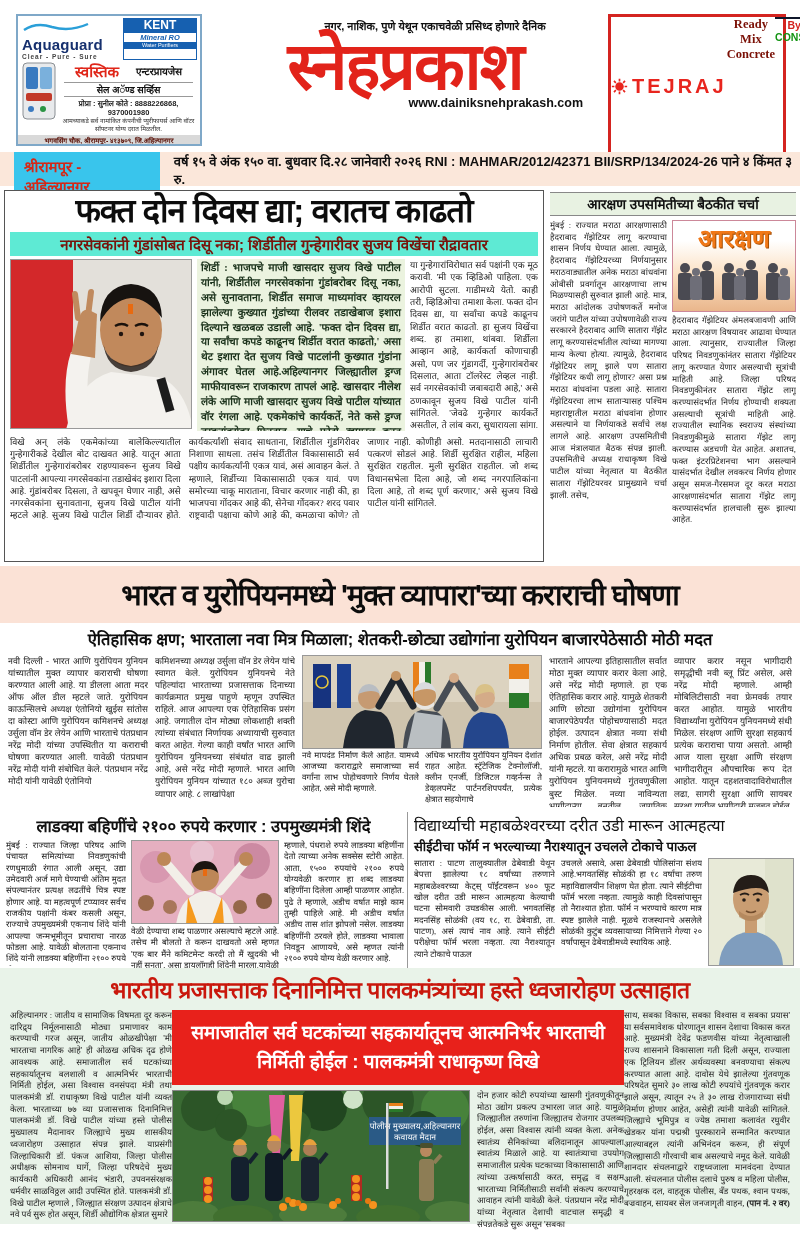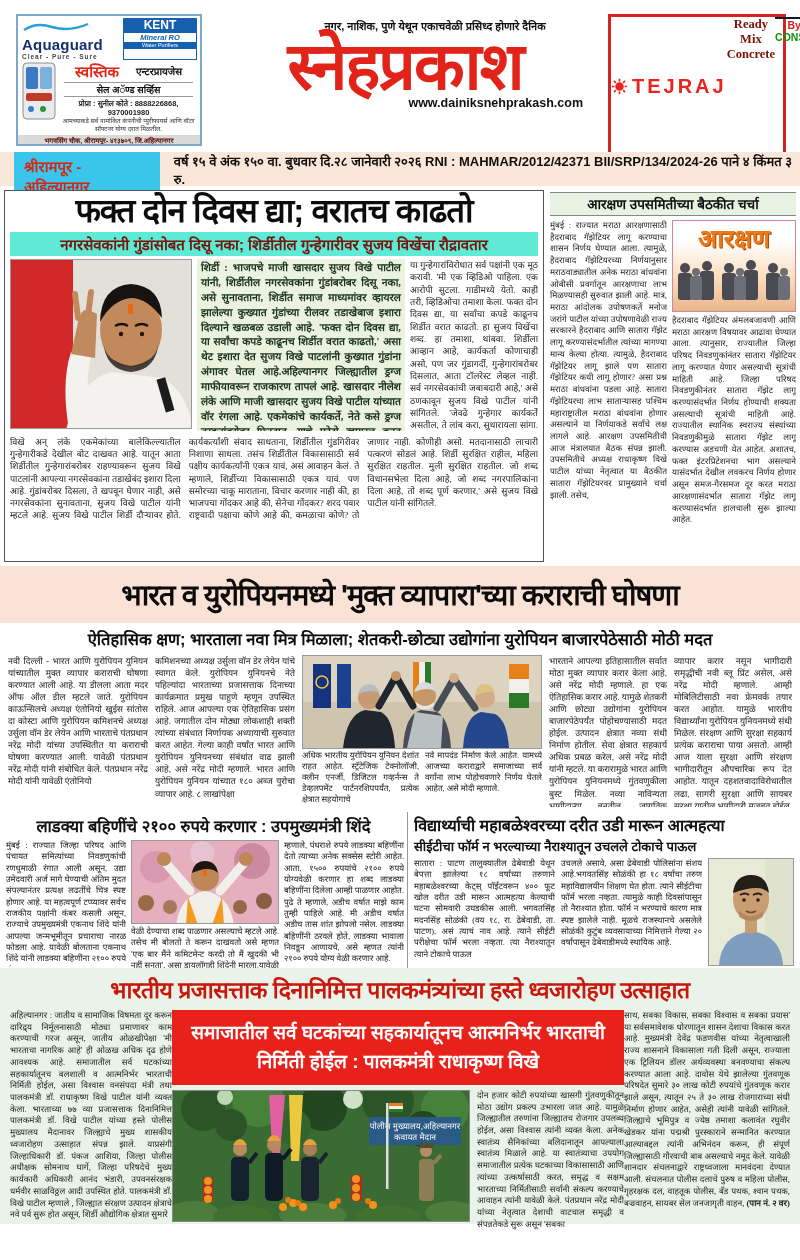--- a/index.html
+++ b/index.html
@@ -81,21 +81,21 @@
 
 
 #row4{position:absolute;left:0;top:812px;width:800px;height:156px;display:flex;background:#fff;}
 .shinde{width:408px;flex:none;padding:2px 6px;border-right:1px solid #999;}
 .sh-h3{font-size:16.5px;font-weight:900;white-space:nowrap;overflow:hidden;text-align:center;}
 .sh-body{display:flex;gap:5px;margin-top:3px;height:126px;}
 .sh-c{width:120px;flex:none;font-size:8.4px;line-height:1.35;}
 .sh-mid{flex:1;font-size:8.4px;line-height:1.35;}
 .sh-photo{width:100%;height:84px;border:1px solid #999;overflow:hidden;margin-bottom:2px;}
 .student{flex:1;padding:2px 6px;}
-.st-h3{font-size:16px;font-weight:700;white-space:nowrap;overflow:hidden;}
+.st-h3{font-size:16px;font-weight:400;white-space:nowrap;overflow:hidden;}
 .st-sub{font-size:13px;font-weight:bold;margin-top:1px;}
 .st-body{display:flex;gap:6px;margin-top:3px;height:112px;}
 .st-c{flex:1;font-size:8.4px;line-height:1.35;}
 .st-photo{width:86px;height:108px;flex:none;border:1px solid #999;overflow:hidden;}
 
 
 #flag{position:absolute;left:0;top:968px;width:800px;height:256px;background:#e9f3e9;padding:5px 10px;}
 .fl-h2{color:#c9170c;font-size:23px;font-weight:900;text-align:center;letter-spacing:-0.5px;}
 .fl-body{display:flex;gap:0;margin-top:5px;height:248px;}
 .fl-left{width:162px;flex:none;font-size:8.5px;line-height:1.38;}
@@ -297,22 +297,22 @@
               <path d="M113 46 Q122 54 131 46 L131 50 Q122 57 113 50 Z" fill="#e8e6e2"></path>
             <circle cx="182" cy="42" r="10" fill="#d4ab88"></circle>
               <path d="M172 40 Q173 28 182 28 Q191 28 192 40 Q190 32 172 40Z" fill="#d9c188"></path>
             <path d="M76 50 L92 22 M110 50 L94 22" stroke="#20262e" stroke-width="7" stroke-linecap="round"></path>
             <path d="M134 52 L150 24 M172 52 L152 24" stroke="#474d55" stroke-width="7" stroke-linecap="round"></path>
             <circle cx="93" cy="20" r="5" fill="#c79766"></circle>
               <circle cx="151" cy="22" r="5" fill="#d4ab88"></circle>
           </svg>
         </div>
         <div class="tr-cap">
+          <div class="jtxt">नवे मापदंड निर्माण केले आहेत. यामध्ये आजच्या कराराद्वारे समाजाच्या सर्व वर्गांना लाभ पोहोचवणारे निर्णय घेतले आहेत, असे मोदी म्हणाले.</div>
           <div class="jtxt">अधिक भारतीय युरोपियन युनियन देशांत राहत आहेत. स्ट्रॅटेजिक टेक्नोलॉजी, क्लीन एनर्जी, डिजिटल गव्हर्नन्स ते डेव्हलपमेंट पार्टनरशिपपर्यंत, प्रत्येक क्षेत्रात सहयोगाचे</div>
-          <div class="jtxt">नवे मापदंड निर्माण केले आहेत. यामध्ये आजच्या कराराद्वारे समाजाच्या सर्व वर्गांना लाभ पोहोचवणारे निर्णय घेतले आहेत, असे मोदी म्हणाले.</div>
         </div>
       </div>
       <div class="tr-col jtxt" style="width:118px">भारताने आपल्या इतिहासातील सर्वात मोठा मुक्त व्यापार करार केला आहे, असे नरेंद्र मोदी म्हणाले. हा एक ऐतिहासिक करार आहे. यामुळे शेतकरी आणि छोट्या उद्योगांना युरोपियन बाजारपेठेपर्यंत पोहोचण्यासाठी मदत होईल. उत्पादन क्षेत्रात नव्या संधी निर्माण होतील. सेवा क्षेत्रात सहकार्य अधिक प्रबळ करेल, असे नरेंद्र मोदी यांनी म्हटले. या करारामुळे भारत आणि युरोपियन युनियनमध्ये गुंतवणुकीला बुस्ट मिळेल. नव्या नाविन्यता भागीदाऱ्या बनतील. जागतिक पातळीवर पुरवठा साखळीला मजबूत करेल. हा फक्त मुक्त</div>
       <div class="tr-col jtxt" style="width:118px">व्यापार करार नसून भागीदारी समृद्धीची नवी ब्लू प्रिंट असेल, असे नरेंद्र मोदी म्हणाले. आम्ही मोबिलिटीसाठी नवा फ्रेमवर्क तयार करत आहोत. यामुळे भारतीय विद्यार्थ्यांना युरोपियन युनियनमध्ये संधी मिळेल. संरक्षण आणि सुरक्षा सहकार्य प्रत्येक कराराचा पाया असतो. आम्ही आज याला सुरक्षा आणि संरक्षण भागीदारीतून औपचारिक रूप देत आहोत. यातून दहशतवादाविरोधातील लढा, सागरी सुरक्षा आणि सायबर सुरक्षा यातील भागीदारी मजबूत होईल, असे नरेंद्र मोदी यांनी म्हटले.</div>
     </div>
   </div>
 
   <div id="row4">
     <div class="shinde">
       <div class="sh-h3 sans">लाडक्या बहिणींचे २१०० रुपये करणार : उपमुख्यमंत्री शिंदे</div>

